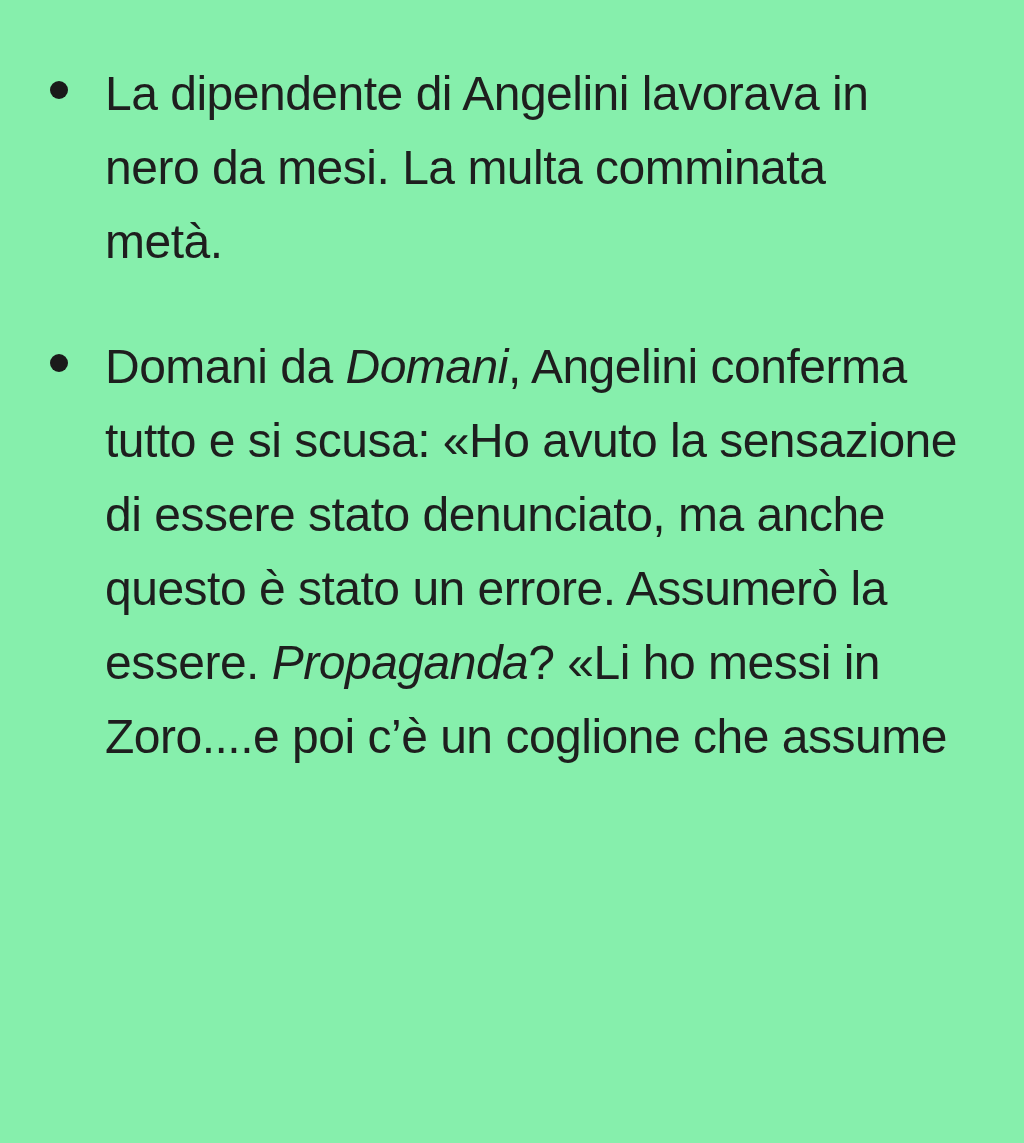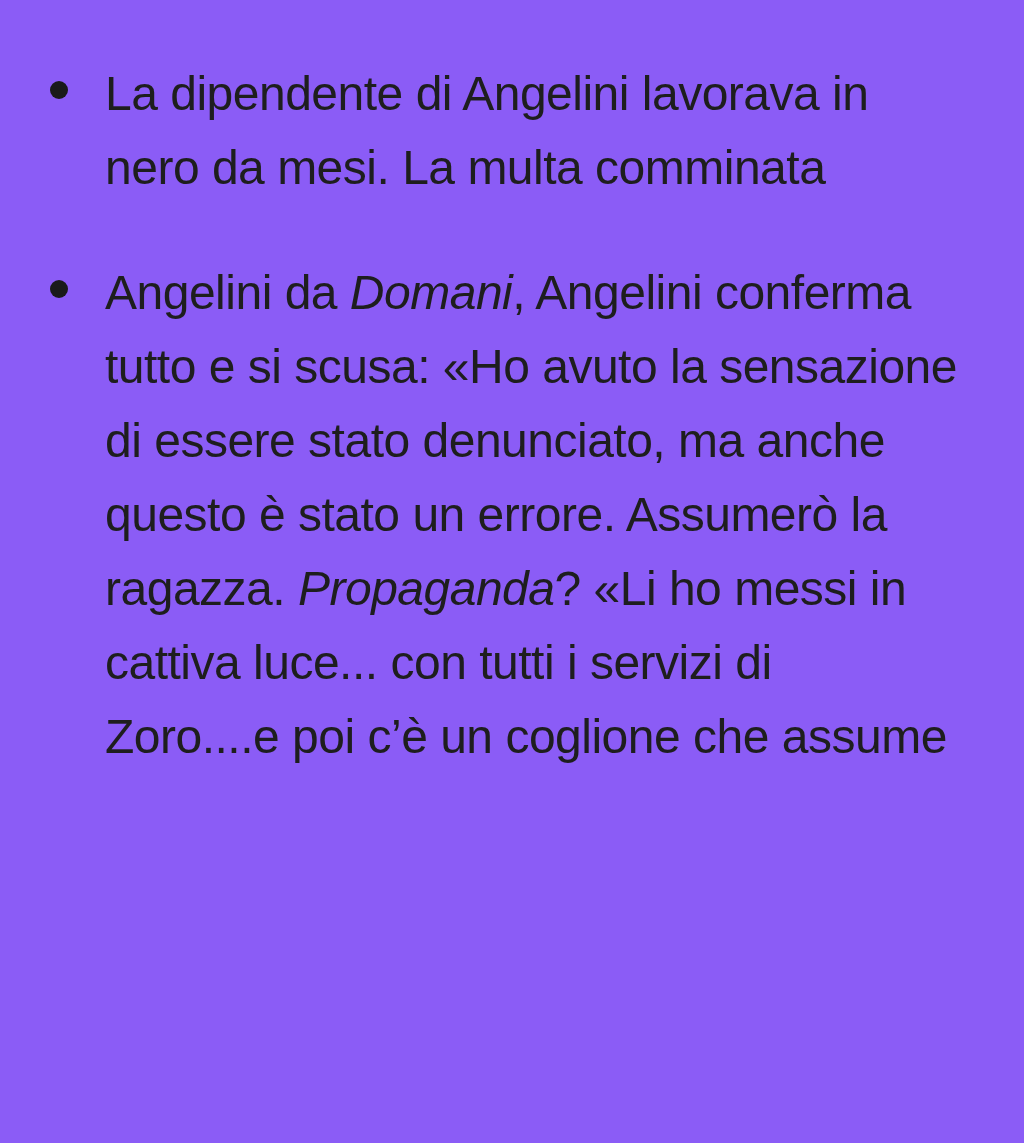--- a/index.html
+++ b/index.html
@@ -8,21 +8,21 @@
   }
   body {
     width: 1024px;
     height: 1143px;
     overflow: hidden;
   }
   .page {
     position: relative;
     width: 1024px;
     height: 1143px;
-    background: #8b5cf6;
+    background: #86efac;
     font-family: "Liberation Sans", "DejaVu Sans", sans-serif;
     font-size: 48px;
     letter-spacing: -0.5px;
     color: #1e1e1e;
   }
   .bullet-list {
     list-style: none;
     margin: 0;
     padding: 0;
     position: absolute;
@@ -56,27 +56,27 @@
 </head>
 <body>
 
 <div class="page">
   <ul class="bullet-list">
 
     <li class="list-item">
       <span class="marker"></span>
       <div class="line"><span class="seg">La dipendente di Angelini lavorava in</span></div>
       <div class="line"><span class="seg">nero da mesi. La multa comminata</span></div>
+      <div class="line"><span class="seg">metà.</span></div>
     </li>
 
     <li class="list-item">
       <span class="marker"></span>
-      <div class="line"><span class="seg">Angelini da </span><span class="seg italic">Domani</span><span class="seg">, Angelini conferma</span></div>
+      <div class="line"><span class="seg">Domani da </span><span class="seg italic">Domani</span><span class="seg">, Angelini conferma</span></div>
       <div class="line"><span class="seg">tutto e si scusa: «Ho avuto la sensazione</span></div>
       <div class="line"><span class="seg">di essere stato denunciato, ma anche</span></div>
       <div class="line"><span class="seg">questo è stato un errore. Assumerò la</span></div>
-      <div class="line"><span class="seg">ragazza. </span><span class="seg italic">Propaganda</span><span class="seg">? «Li ho messi in</span></div>
-      <div class="line"><span class="seg">cattiva luce... con tutti i servizi di</span></div>
+      <div class="line"><span class="seg">essere. </span><span class="seg italic">Propaganda</span><span class="seg">? «Li ho messi in</span></div>
       <div class="line"><span class="seg">Zoro....e poi c’è un coglione che assume</span></div>
     </li>
 
   </ul>
 </div>
 
 </body></html>

